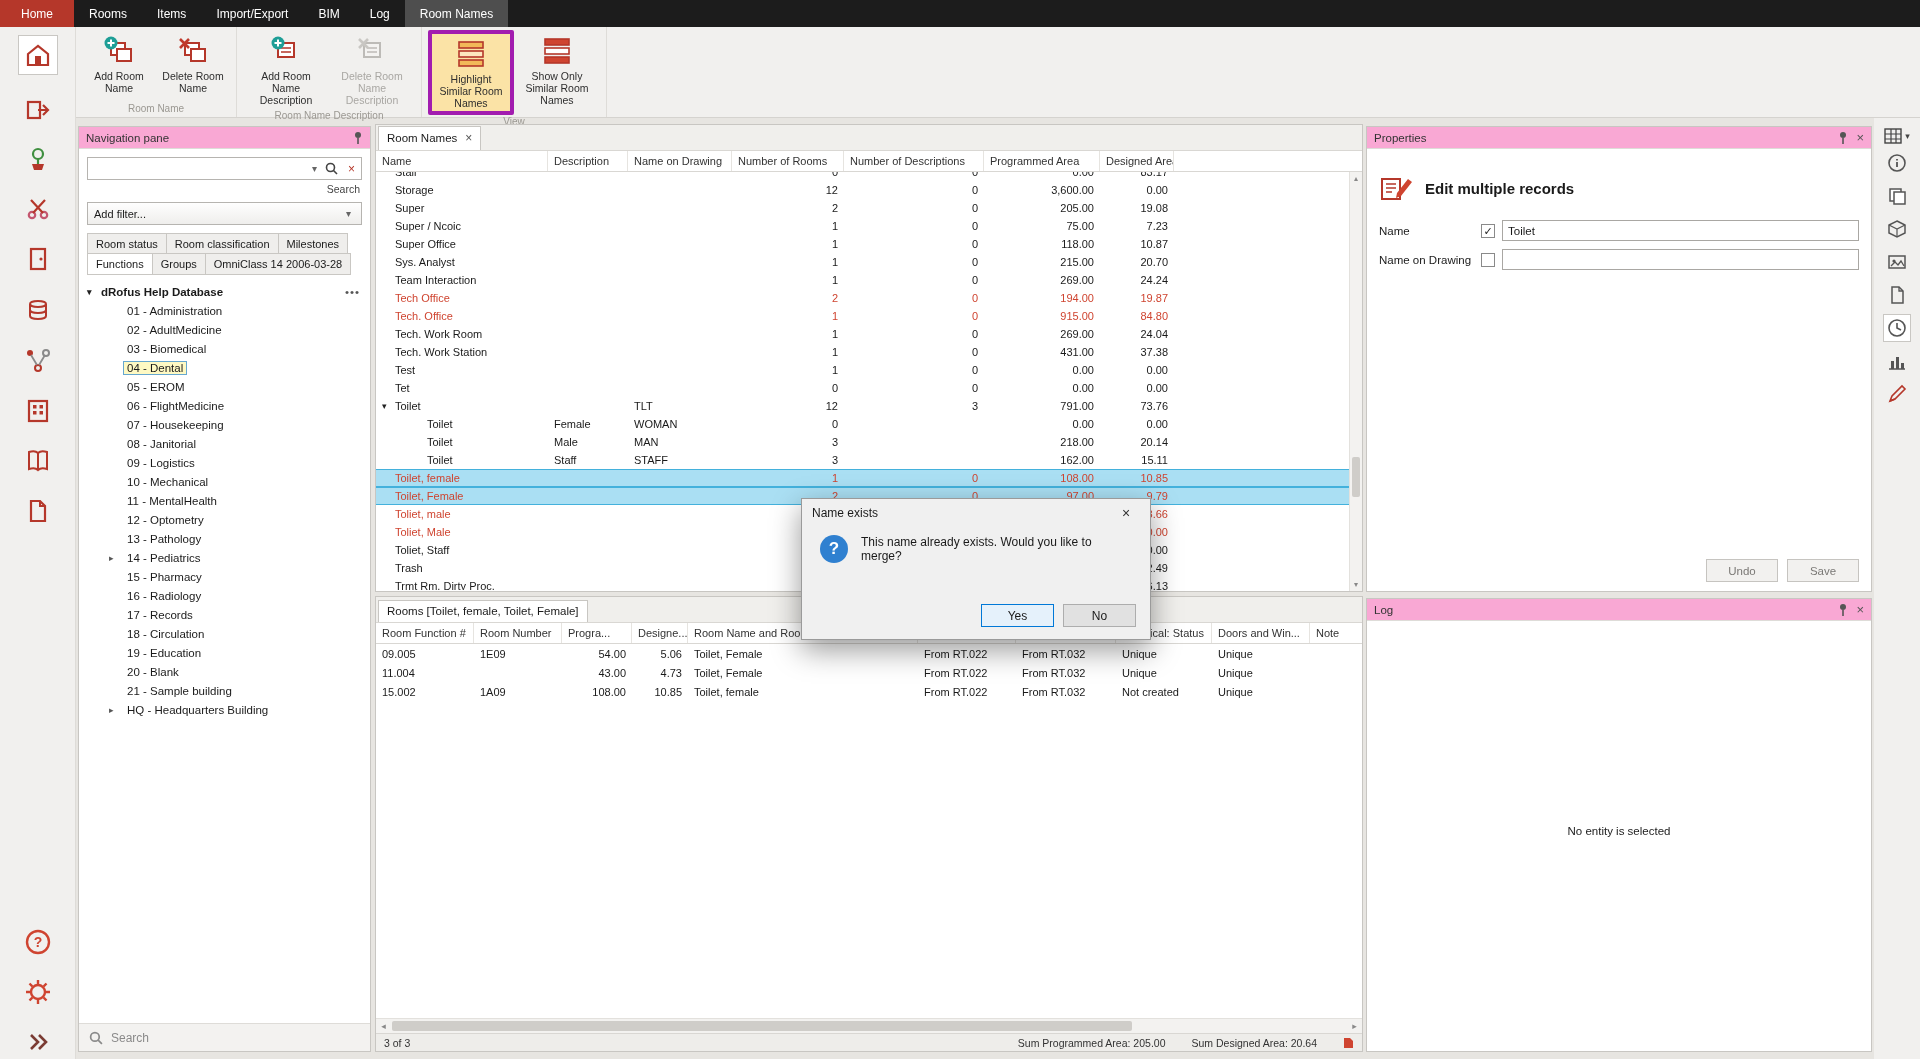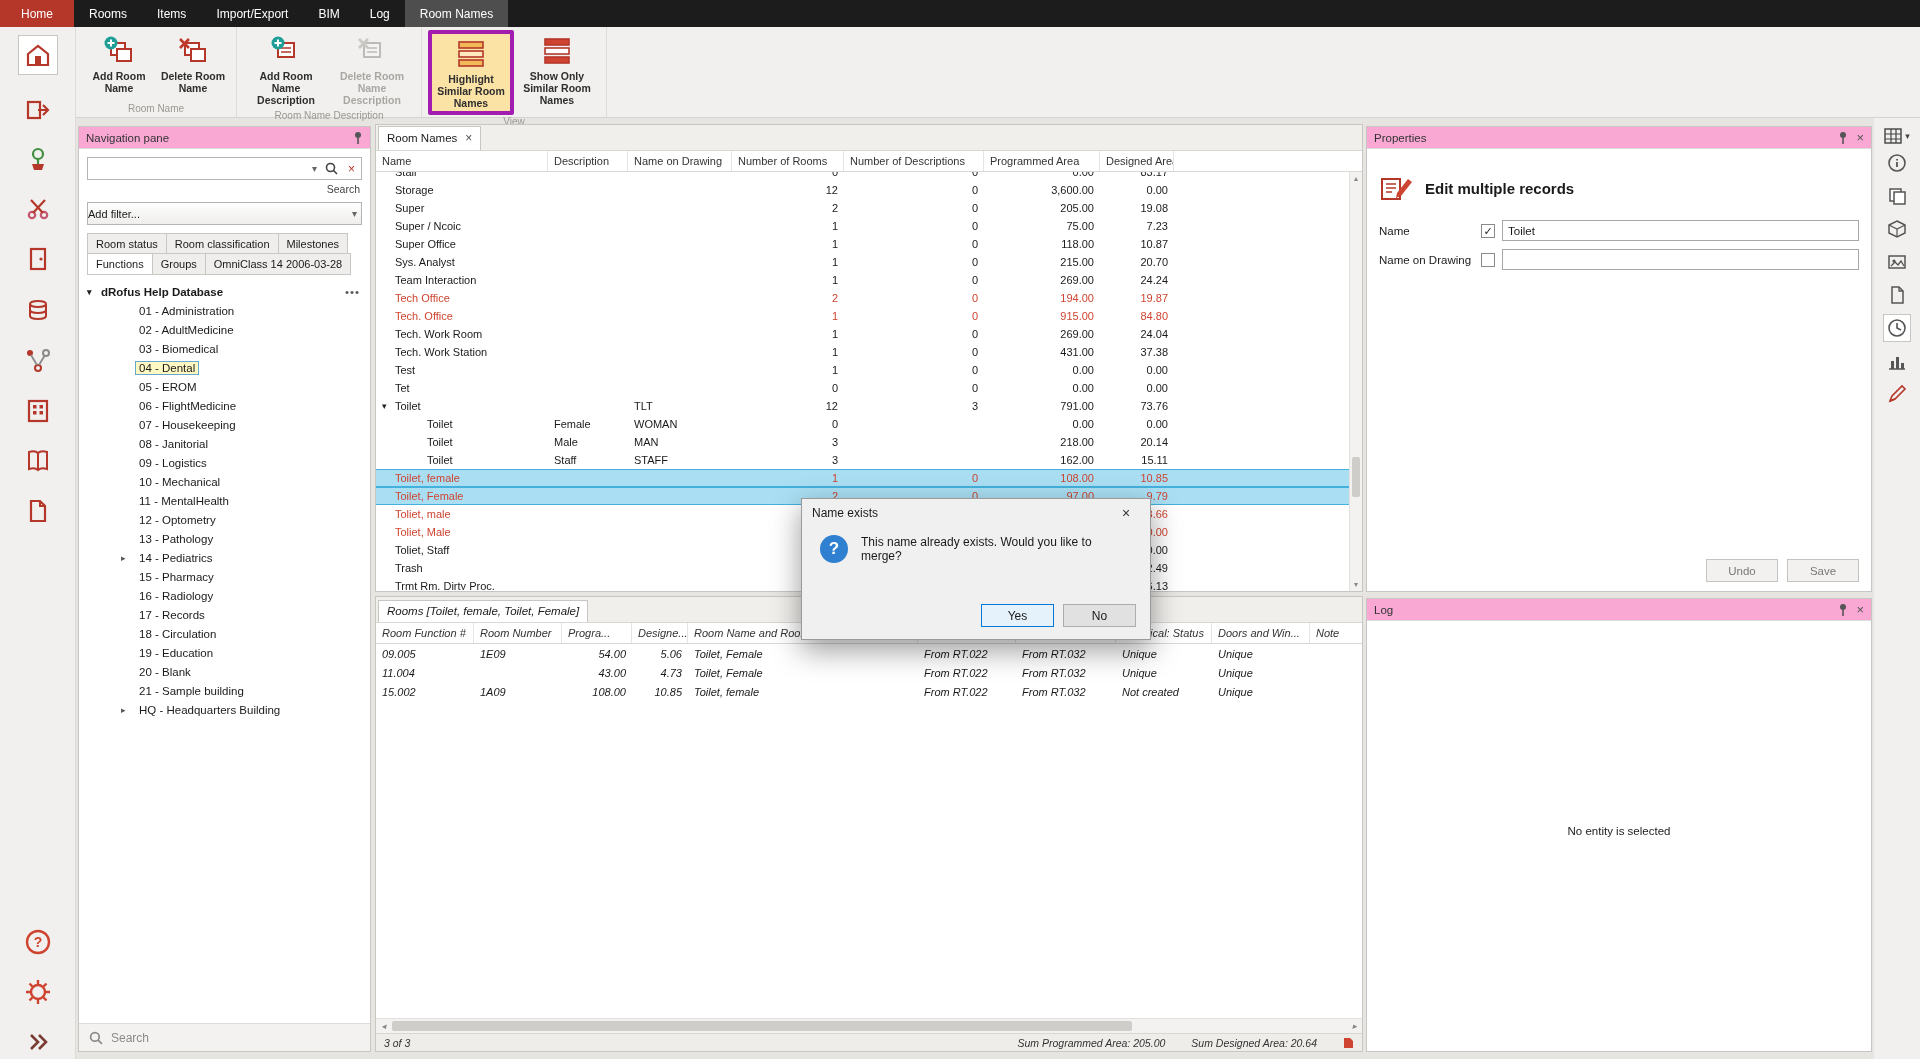--- a/index.html
+++ b/index.html
@@ -10,21 +10,21 @@
   .topbar { position:absolute; top:0; left:0; right:0; height:27px; background:#1c1c1c; display:flex; align-items:stretch; color:#fff; font-size:12px; z-index:10; }
   .topbar-item { padding:0 15px; display:flex; align-items:center; cursor:pointer; white-space:nowrap; }
   .topbar-item.home { background:#b5372a; padding:0 21px; }
   .topbar-item.active { background:#4e4e4e; }
   .topbar-caret { position:absolute; right:12px; top:4px; color:#fff; font-size:13px; }
 
   
   .ribbon { position:absolute; top:27px; left:76px; right:0; height:91px; background:#f1f0ee; border-bottom:1px solid #d5d3cf; display:flex; }
   .rgroup { display:flex; flex-direction:column; border-right:1px solid #dedcd8; padding:3px 6px 0; }
   .rgroup-buttons { flex:1; display:flex; align-items:flex-start; }
-  .rbtn { width:74px; min-height:72px; padding:4px 2px 2px; display:flex; flex-direction:column; align-items:center; text-align:center; font-size:10.5px; line-height:1.15; color:#2e2e2e; border:1px solid transparent; border-radius:2px; cursor:pointer;font-weight:bold; }
+  .rbtn { width:74px; min-height:72px; padding:4px 2px 2px; display:flex; flex-direction:column; align-items:center; text-align:center; font-size:10.5px; line-height:1.15; color:#2e2e2e; border:1px solid transparent; border-radius:2px; cursor:pointer; }
   .rbtn.wide { width:86px; }
   .rbtn.active { background:#fbe3a6; border:4px solid #a21caf; }
   .rbtn.disabled { color:#a9a7a3; }
   .ric { width:34px; height:32px; margin-bottom:3px; position:relative; flex:none; }
   .rgroup-label { text-align:center; font-size:10px; color:#9b9892; padding:1px 0 3px; }
 
   
   .leftstrip { position:absolute; top:27px; left:0; bottom:0; width:76px; background:#f1f0ee; border-right:1px solid #dedcd8; }
   .stripicon { position:absolute; left:18px; width:40px; height:40px; display:flex; align-items:center; justify-content:center; cursor:pointer; }
   .stripicon.activebox { background:#fff; border:1px solid #c9c7c3; }
@@ -33,30 +33,30 @@
   .panel { position:absolute; background:#fff; border:1px solid #c8c6c2; }
   .panel-header { height:22px; background:#f9a8d4; border-bottom:1px solid #dedcd8; display:flex; align-items:center; padding:0 7px; font-size:11.5px; color:#333; }
   .ph-tools { margin-left:auto; display:flex; gap:8px; align-items:center; color:#555; }
   .ph-x { font-size:13px; cursor:pointer; }
 
   
   .nav-search-row { display:flex; margin:8px 8px 0; height:23px; border:1px solid #b6b4b0; background:#fff; align-items:center; font-size:11px; }
   .nav-search-input { flex:1; height:100%; }
   .nav-caret { color:#666; padding:0 4px; font-size:10px; cursor:pointer; }
   .nav-search-link { text-align:right; font-size:10.5px; color:#444; margin:3px 10px 0; }
-  .add-filter { margin:7px 8px 0; height:23px; border:1px solid #b6b4b0; background:linear-gradient(#fefefe,#efeeec); display:flex; align-items:center; padding:0 0; font-size:11px; cursor:pointer; }
+  .add-filter { margin:7px 8px 0; height:23px; border:1px solid #b6b4b0; background:linear-gradient(#fefefe,#efeeec); display:flex; align-items:center; padding:0 6px; font-size:11px; cursor:pointer; }
   .add-filter .nav-caret { margin-left:auto; }
   .nav-tabs { display:flex; flex-wrap:wrap; margin:8px 8px 0; }
   .nav-tab { border:1px solid #c9c7c3; background:#efeeec; padding:4px 8px 4px; font-size:11px; cursor:pointer; margin-right:-1px; margin-bottom:-1px; white-space:nowrap;text-align:center; }
   .nav-tab.active { background:#fff; }
   .tree { margin-top:10px; font-size:11.5px; overflow:hidden; }
   .tree-root { display:flex; align-items:center; padding:2px 8px 3px; font-weight:bold; position:relative; }
   .tree-root .arrow { width:14px; font-size:9px; color:#222; }
   .tree-menu { position:absolute; right:10px; color:#555; letter-spacing:1px; font-weight:normal; cursor:pointer; }
-  .tree-item { height:19px; display:flex; align-items:center; padding-left:30px; cursor:pointer;margin-left:12px; }
+  .tree-item { height:19px; display:flex; align-items:center; padding-left:30px; cursor:pointer; }
   .tree-item .arrow { width:14px; font-size:9px; color:#555; }
   .tree-item .tlabel { padding:0 3px; border:1px solid transparent; }
   .tree-item .tlabel.sel { background:#fef9c3; border:1px solid #66a7cf; }
   .nav-bottom-search { position:absolute; left:0; right:0; bottom:0; height:28px; background:#f3f2f0; border-top:1px solid #dedcd8; display:flex; align-items:center; padding:0 10px; gap:8px; color:#8a8a8a; font-size:12px; }
 
   
   .tabstrip { height:26px; background:#f0efec; border-bottom:1px solid #d9d7d3; display:flex; align-items:flex-end; padding-left:2px; }
   .tab { background:#fff; border:1px solid #c8c6c2; border-bottom:none; padding:4px 8px 5px; font-size:11.5px; display:flex; gap:8px; align-items:center; }
   .tab-x { color:#555; font-size:12px; cursor:pointer; }
 
@@ -868,21 +868,21 @@
     <div class="dialog-body">
       <span class="qicon">?</span>
       <span>This name already exists. Would you like to merge?</span>
     </div>
     <div class="dialog-buttons">
       <div class="dbtn primary">Yes</div>
       <div class="dbtn">No</div>
     </div>
   </div>
 
-  <div class="panel" style="left:375px; top:596px; width:988px; height:456px;font-style:italic;">
+  <div class="panel" style="left:375px; top:596px; width:988px; height:456px;">
     <div class="tabstrip">
       <div class="tab">
           <span>Rooms [Toilet, female, Toilet, Female]</span>
         </div>
     </div>
     <div class="thead">
       <div class="th r-func">Room Function #</div>
       <div class="th r-num">Room Number</div>
       <div class="th r-prog">Progra...</div>
       <div class="th r-des">Designe...</div>

